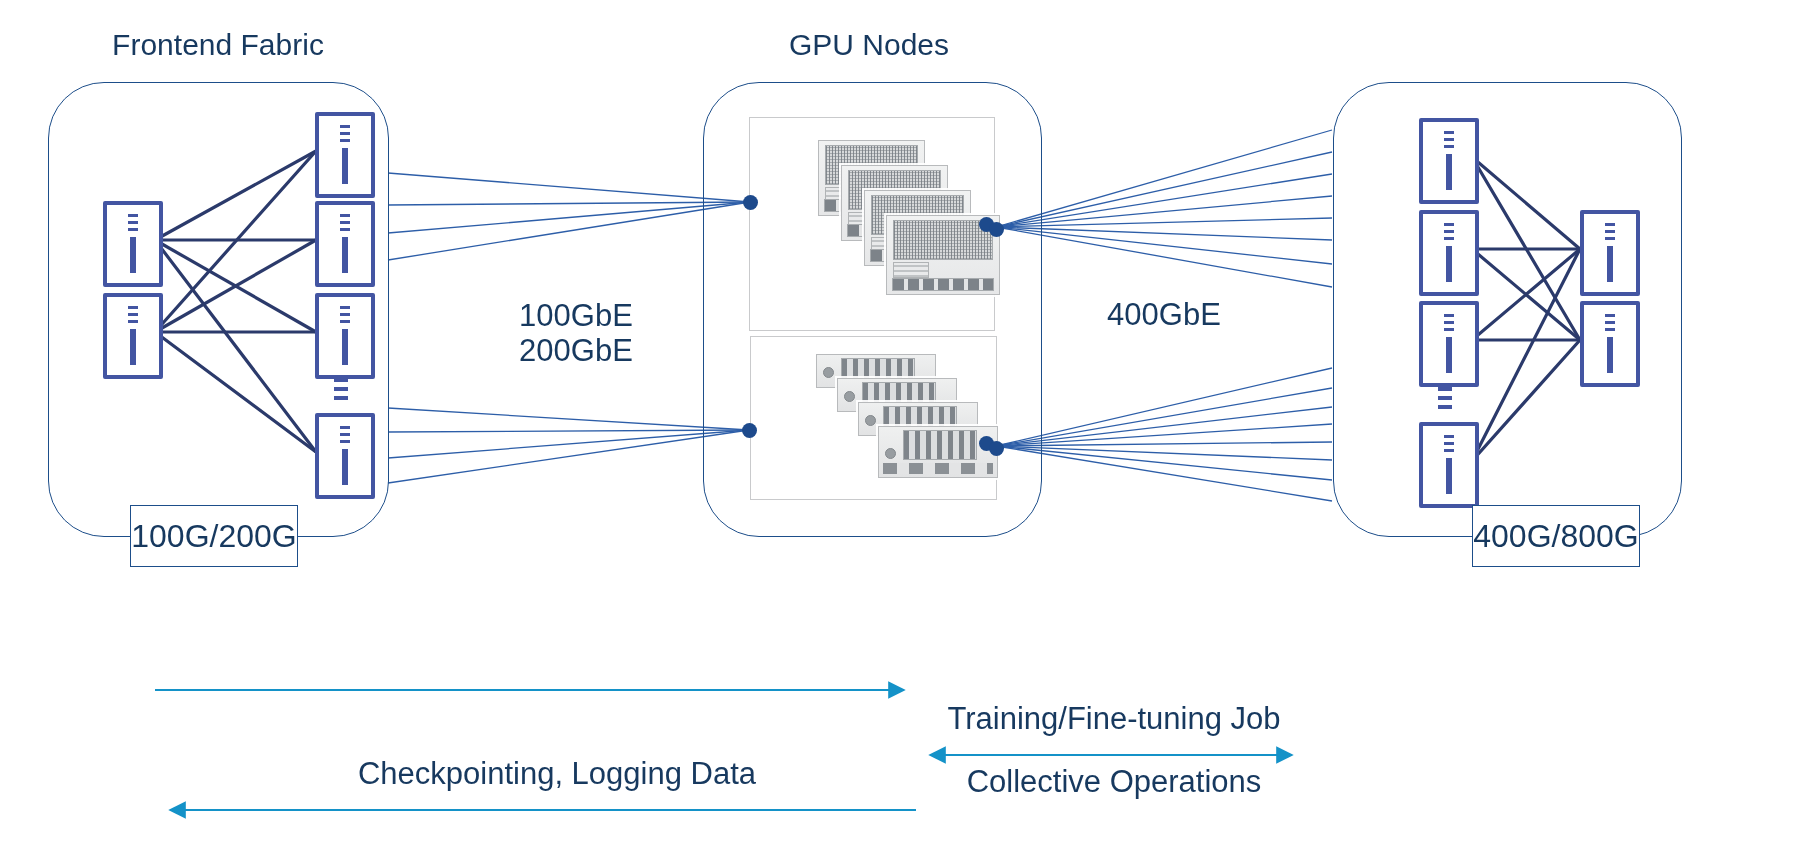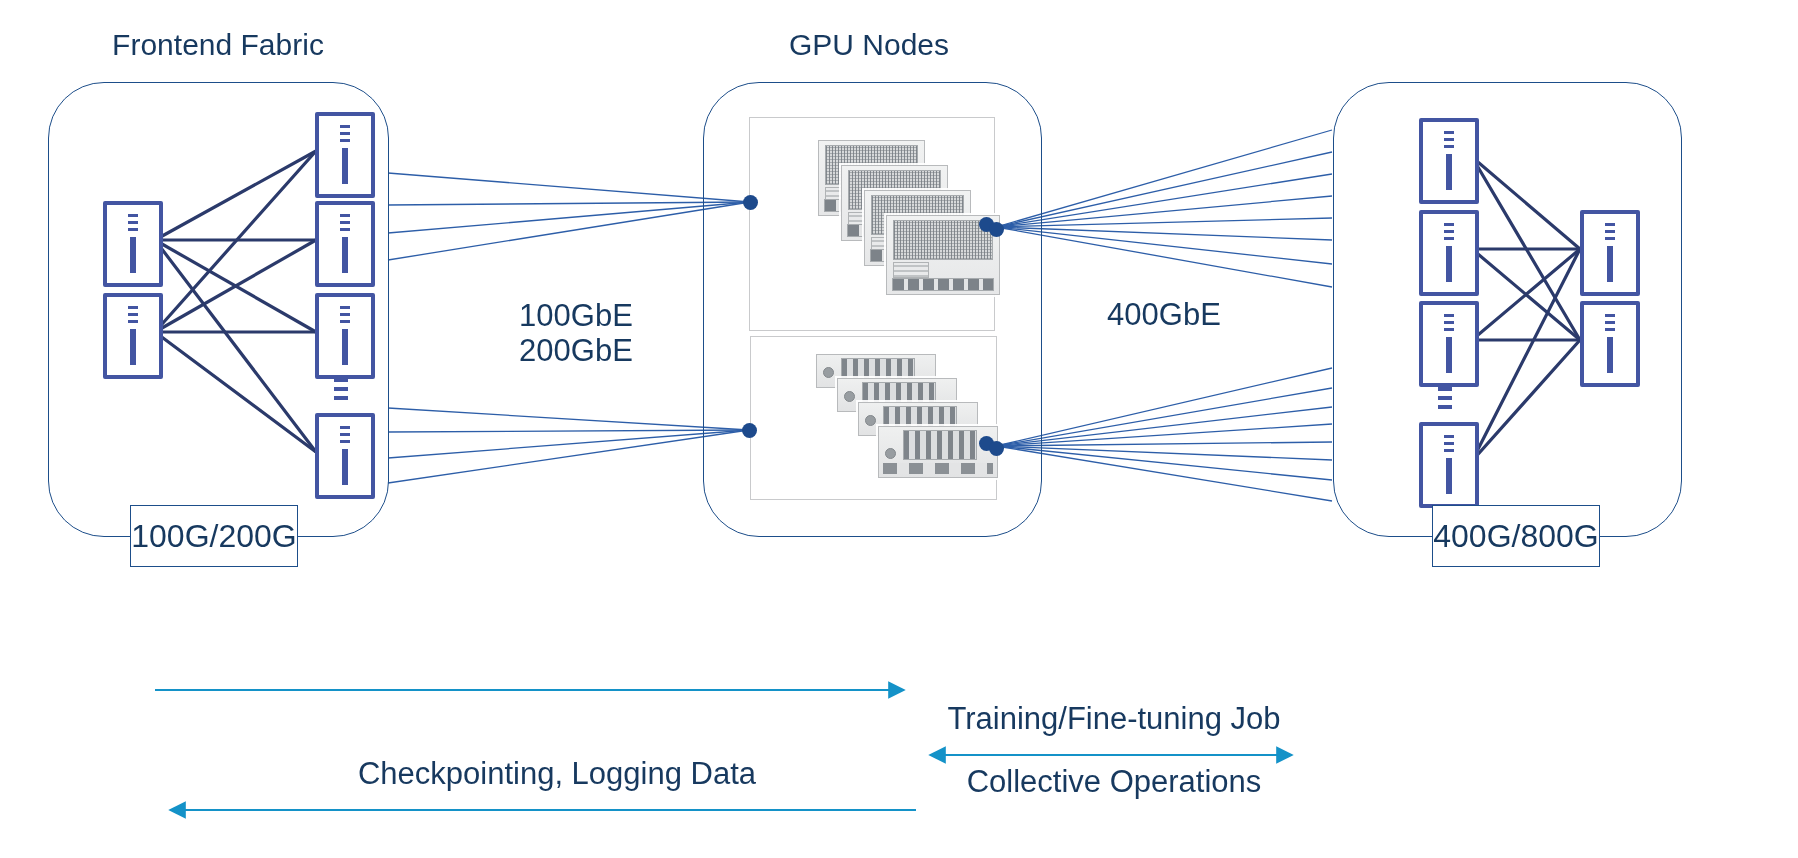--- a/index.html
+++ b/index.html
@@ -208,21 +208,21 @@
     </div>
 
   <div class="dot" style="left:750px;top:202px"></div>
   <div class="dot" style="left:749px;top:430px"></div>
   <div class="dot" style="left:986px;top:224px"></div>
   <div class="dot" style="left:996px;top:229px"></div>
   <div class="dot" style="left:986px;top:443px"></div>
   <div class="dot" style="left:996px;top:448px"></div>
 
   <div class="badge" style="left:130px;top:505px">100G/200G</div>
-  <div class="badge" style="left:1432px;top:505px">400G/800G</div>
+  <div class="badge" style="left:1472px;top:505px">400G/800G</div>
 
   <div class="lbl" style="left:576px;top:333px">
     <span class="ln">100GbE</span>
     <span class="ln">200GbE</span>
   </div>
   <div class="lbl" style="left:1164px;top:315px">400GbE</div>
 
   <div class="lbl" style="left:1114px;top:719px">Training/Fine-tuning Job</div>
   <div class="lbl" style="left:557px;top:774px">Checkpointing, Logging Data</div>
   <div class="lbl" style="left:1114px;top:782px">Collective Operations</div>

